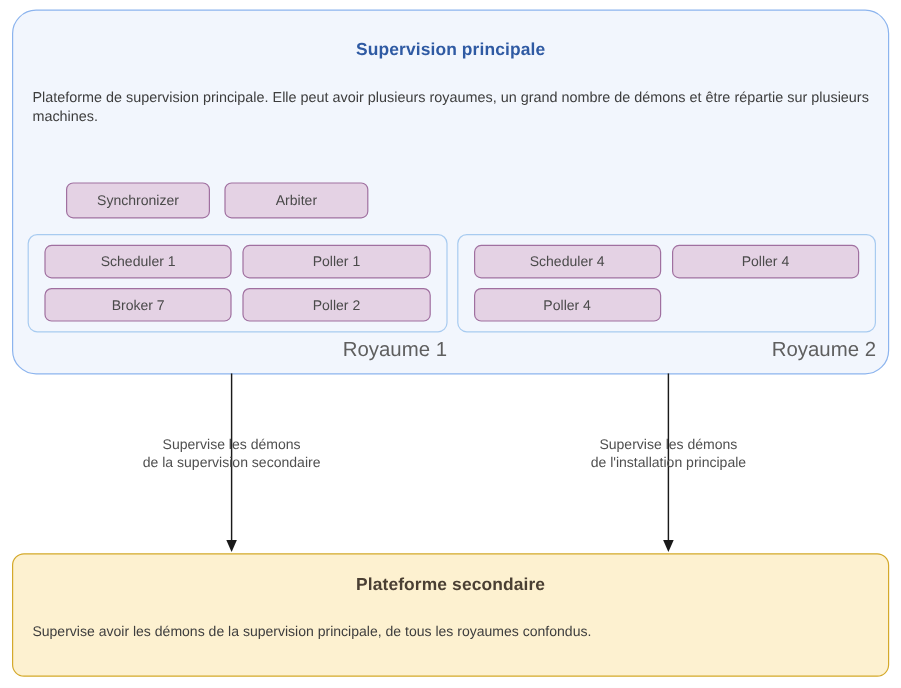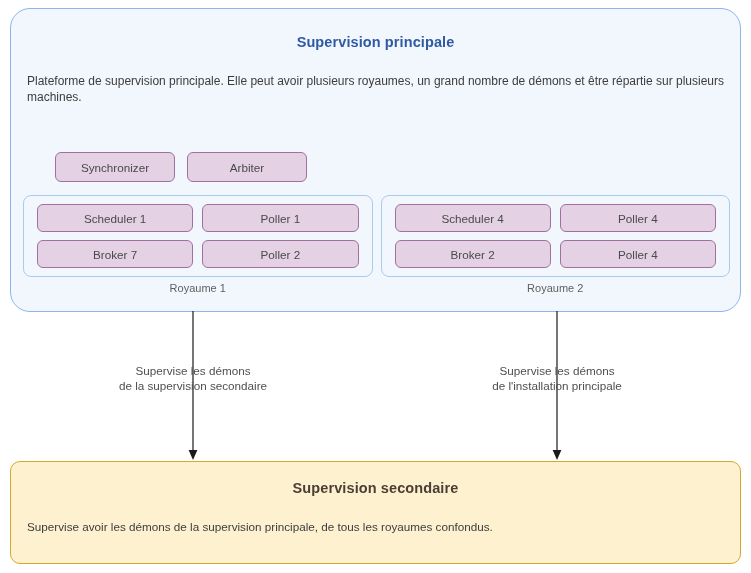--- a/index.html
+++ b/index.html
@@ -101,22 +101,22 @@
     gap: 8px 9px;
   }
 
   .realm-box .daemon-box {
     width: 100%;
     height: 28px;
   }
 
   .realm-caption {
     margin-top: 5px;
-    text-align: center;
-    font-size: 11px;
+    text-align: right;
+    font-size: 17px;
     color: #5f5f5f;
   }
 
   
   .arrow {
     position: absolute;
     top: 311px;
     width: 14px;
     height: 150px;
   }
@@ -193,21 +193,20 @@
         <div class="daemon-box">Broker 7</div>
         <div class="daemon-box">Poller 2</div>
       </div>
       <div class="realm-caption">Royaume 1</div>
     </div>
 
     <div class="realm">
       <div class="realm-box">
         <div class="daemon-box">Scheduler 4</div>
         <div class="daemon-box">Poller 4</div>
-        <div class="daemon-box">Broker 2</div>
         <div class="daemon-box">Poller 4</div>
       </div>
       <div class="realm-caption">Royaume 2</div>
     </div>
 
   </div>
 </div>
 
 <svg class="arrow" id="arrow-left" viewBox="0 0 14 150">
   <line x1="7" y1="0" x2="7" y2="142" stroke="#1a1a1a" stroke-width="1.2"></line>
@@ -219,15 +218,15 @@
   <polygon points="7,149 2.6,139 11.4,139" fill="#1a1a1a"></polygon>
 </svg>
 
 <div class="arrow-label" id="arrow-label-left">Supervise les démons
 de la supervision secondaire</div>
 
 <div class="arrow-label" id="arrow-label-right">Supervise les démons
 de l'installation principale</div>
 
 <div id="secondary-panel">
-  <div id="secondary-title">Supervision secondaire</div>
+  <div id="secondary-title">Plateforme secondaire</div>
   <div id="secondary-description">Supervise avoir les démons de la supervision principale, de tous les royaumes confondus.</div>
 </div>
 
 </body></html>

